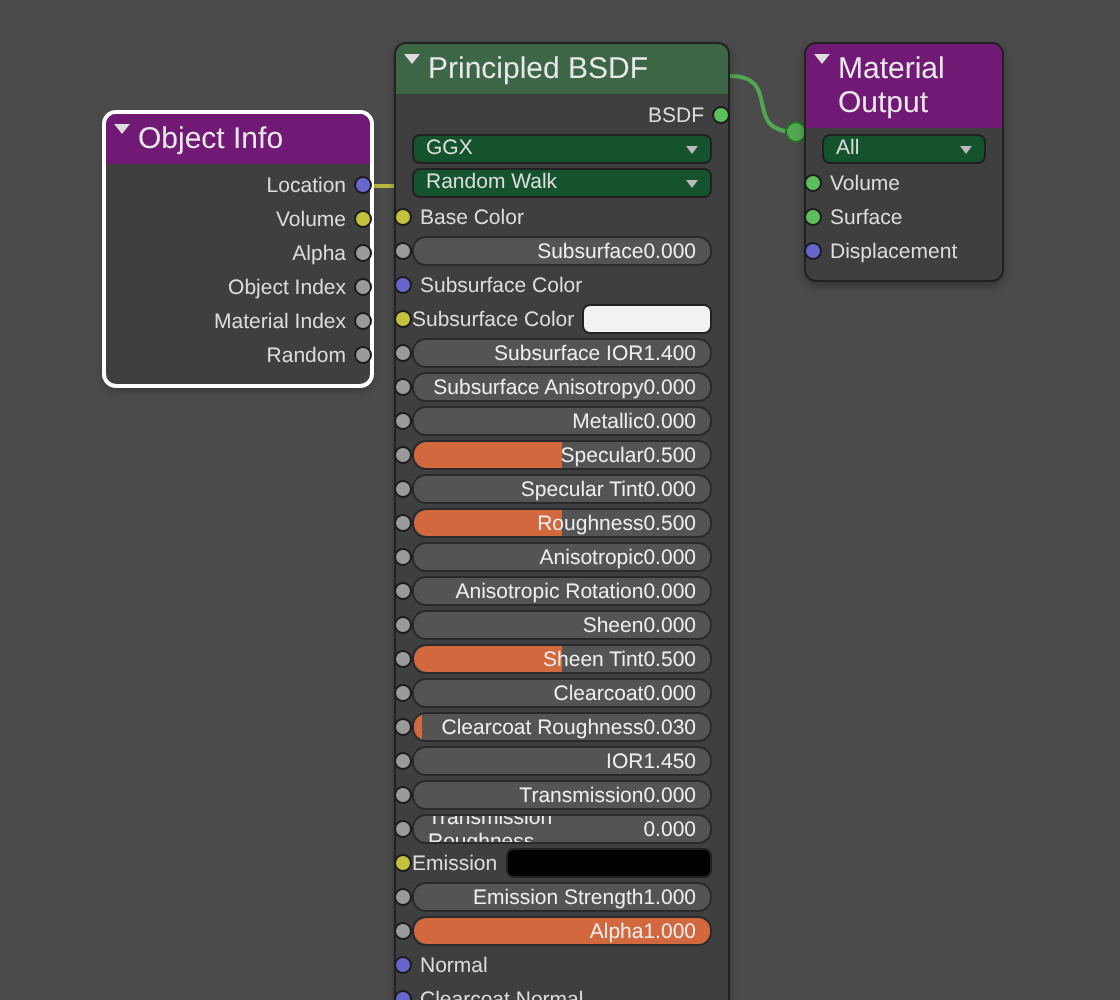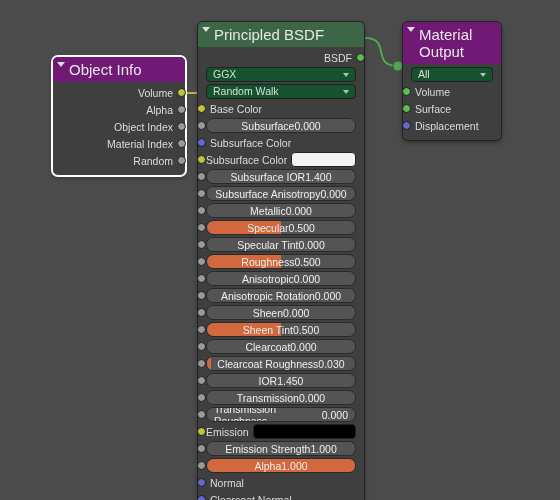--- a/index.html
+++ b/index.html
@@ -52,21 +52,21 @@
     font-size: 10.5px; position: relative; border: 1px solid #212121;
   }
   .select-field::after {
     content: ""; position: absolute; right: 6px; top: 5px;
     border-left: 3px solid transparent; border-right: 3px solid transparent;
     border-top: 4px solid #bbb;
   }
   .slider {
     flex: 1; height: 15px; background: #545454; border-radius: 7px;
     border: 1px solid #2a2a2a; display: flex; align-items: center;
-    justify-content: center; padding: 0 7px; font-size: 10.5px;
+    justify-content: flex-end; padding: 0 7px; font-size: 10.5px;
     color: #eee; position: relative; overflow: hidden;
   }
   .slider .fill {
     position: absolute; left: 0; top: 0; bottom: 0;
     background: #d1683e; border-radius: 7px 0 0 7px;
   }
   .slider .lbl, .slider .val { position: relative; z-index: 1; }
   .colorfield {
     flex: 1; height: 15px; border-radius: 4px; border: 1px solid #222;
   }
@@ -82,20 +82,24 @@
   <circle cx="398" cy="66" r="5" fill="#51a851" stroke="#2a6a2a"></circle>
 </svg>
 
 <div class="node selected" style="left:52px; top:56px; width:134px;">
   <div class="node-header hdr-red">
     <span class="collapse-tri"></span>
     <span>Object Info</span>
   </div>
   <div class="node-body" id="oi-outs">
       <div class="row right">
+        <span>Location</span>
+        <span class="socket out s-vec"></span>
+      </div>
+      <div class="row right">
         <span>Volume</span>
         <span class="socket out s-color"></span>
       </div>
       <div class="row right">
         <span>Alpha</span>
         <span class="socket out s-float"></span>
       </div>
       <div class="row right">
         <span>Object Index</span>
         <span class="socket out s-float"></span>

